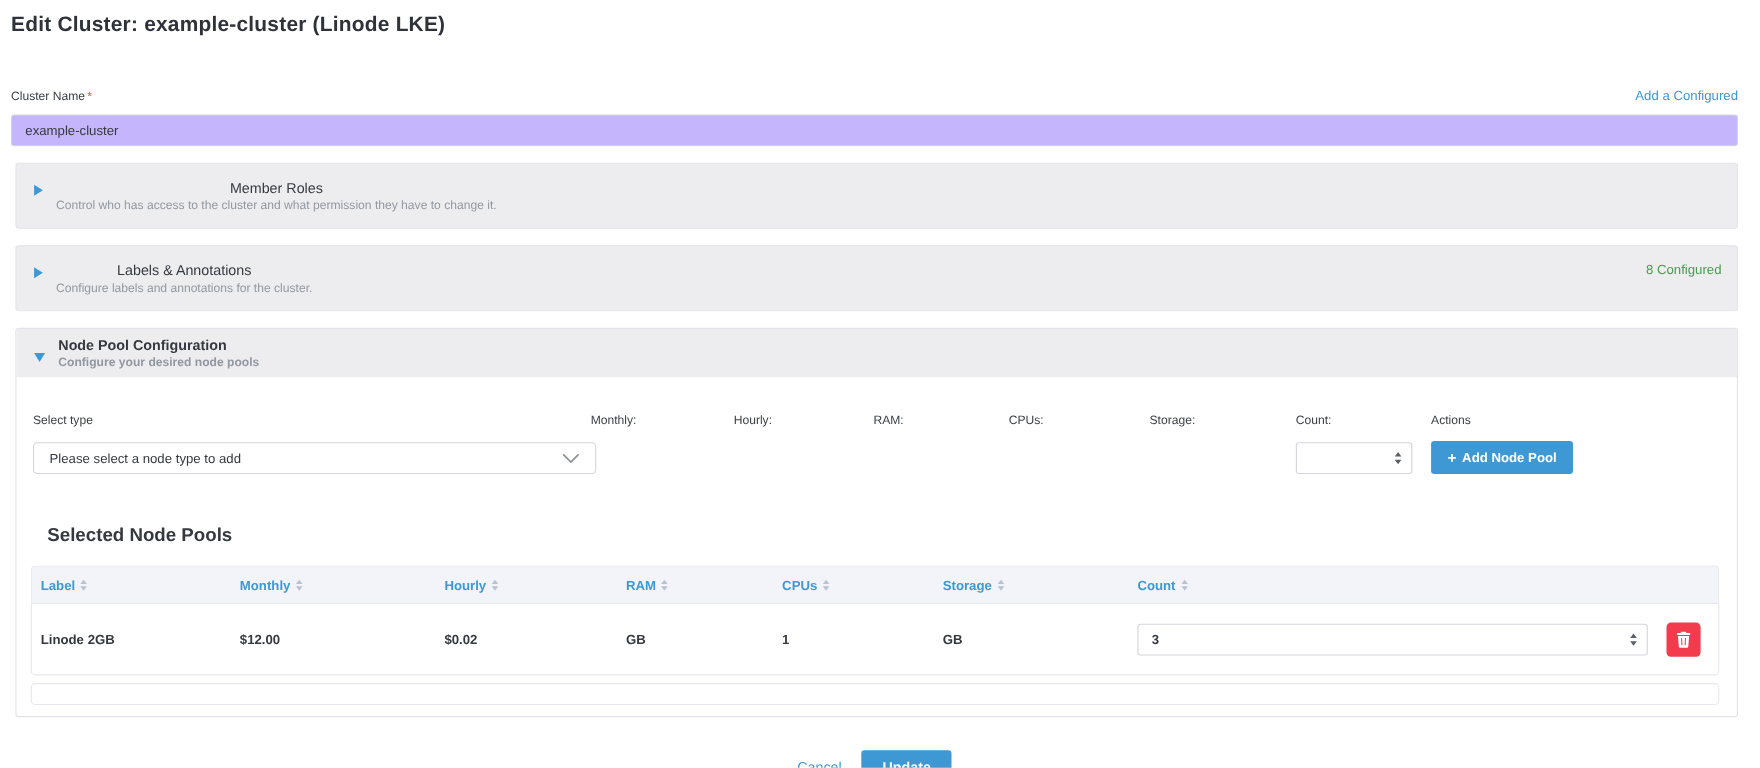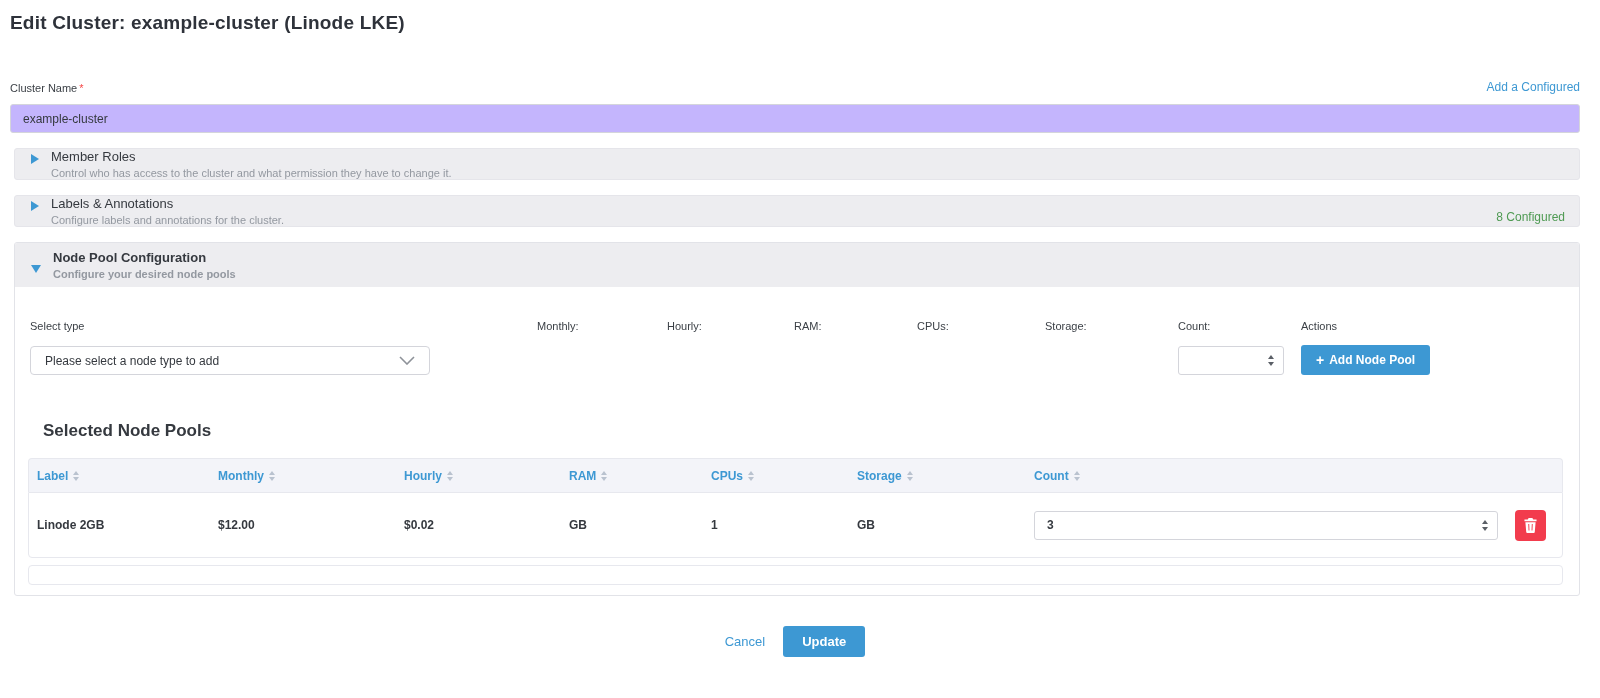--- a/index.html
+++ b/index.html
@@ -23,41 +23,41 @@
     margin-top: 10px; width: 100%; height: 29px;
     border: 1px solid #d4d5db; border-radius: 3px;
     padding: 0 12px; font-size: 12px; color: #35393f;
     font-family: "Liberation Sans", sans-serif; background: #c4b5fd;
   }
 
   
   .accordion {
     margin: 15px 0 0 4px; background: #ededf0;
     border: 1px solid #e5e5ea; border-radius: 3px;
-    padding: 0 14px; display: flex; align-items: flex-start;
-    cursor: pointer; position: relative;
+    padding: 14px 14px; display: flex; align-items: flex-start;
+    cursor: pointer; position: relative; text-align: center;
   }
   .tri { width: 0; height: 0; margin: 5px 12px 0 2px; flex: none; }
   .tri-right { border-left: 8px solid #3d98d3; border-top: 5px solid transparent; border-bottom: 5px solid transparent; }
   .tri-down  { border-top: 8px solid #3d98d3; border-left: 5px solid transparent; border-right: 5px solid transparent; margin-top: 7px; }
   .acc-title { font-size: 13px; color: #35393f; }
   .acc-sub { font-size: 11px; color: #9398a0; margin-top: 3px; }
   .acc-badge { position: absolute; right: 14px; top: 14px; font-size: 12px; color: #4e9a52; }
 
   
   .panel { margin: 15px 0 0 4px; border: 1px solid #e2e3e8; border-radius: 3px; background: #fff; }
   .panel-header {
     background: #ededf0; border-radius: 2px 2px 0 0;
     padding: 7px 14px; display: flex; align-items: center; cursor: pointer; font-weight: bold;
   }
 
   .pool-form { padding: 33px 0 0 15px; display: grid; grid-template-columns: 507px 130px 127px 123px 128px 133px 123px 1fr; }
   .col-label { font-size: 11px; color: #3a3f45; padding-bottom: 14px; }
   .select-box {
-    width: 400px; height: 29px; border: 1px solid #d4d5db; border-radius: 4px;
+    width: 512px; height: 29px; border: 1px solid #d4d5db; border-radius: 4px;
     background: #fff; display: flex; align-items: center; justify-content: space-between;
     padding: 0 14px; cursor: pointer;
   }
   .select-value { font-size: 12px; color: #35393f; }
   .num-input {
     width: 106px; height: 29px; border: 1px solid #d4d5db; border-radius: 3px;
     background: #fff; display: flex; align-items: center; justify-content: flex-end;
     padding: 0 7px; position: relative;
   }
   .num-input .val { position: absolute; left: 9px; font-size: 12px; color: #35393f; }

